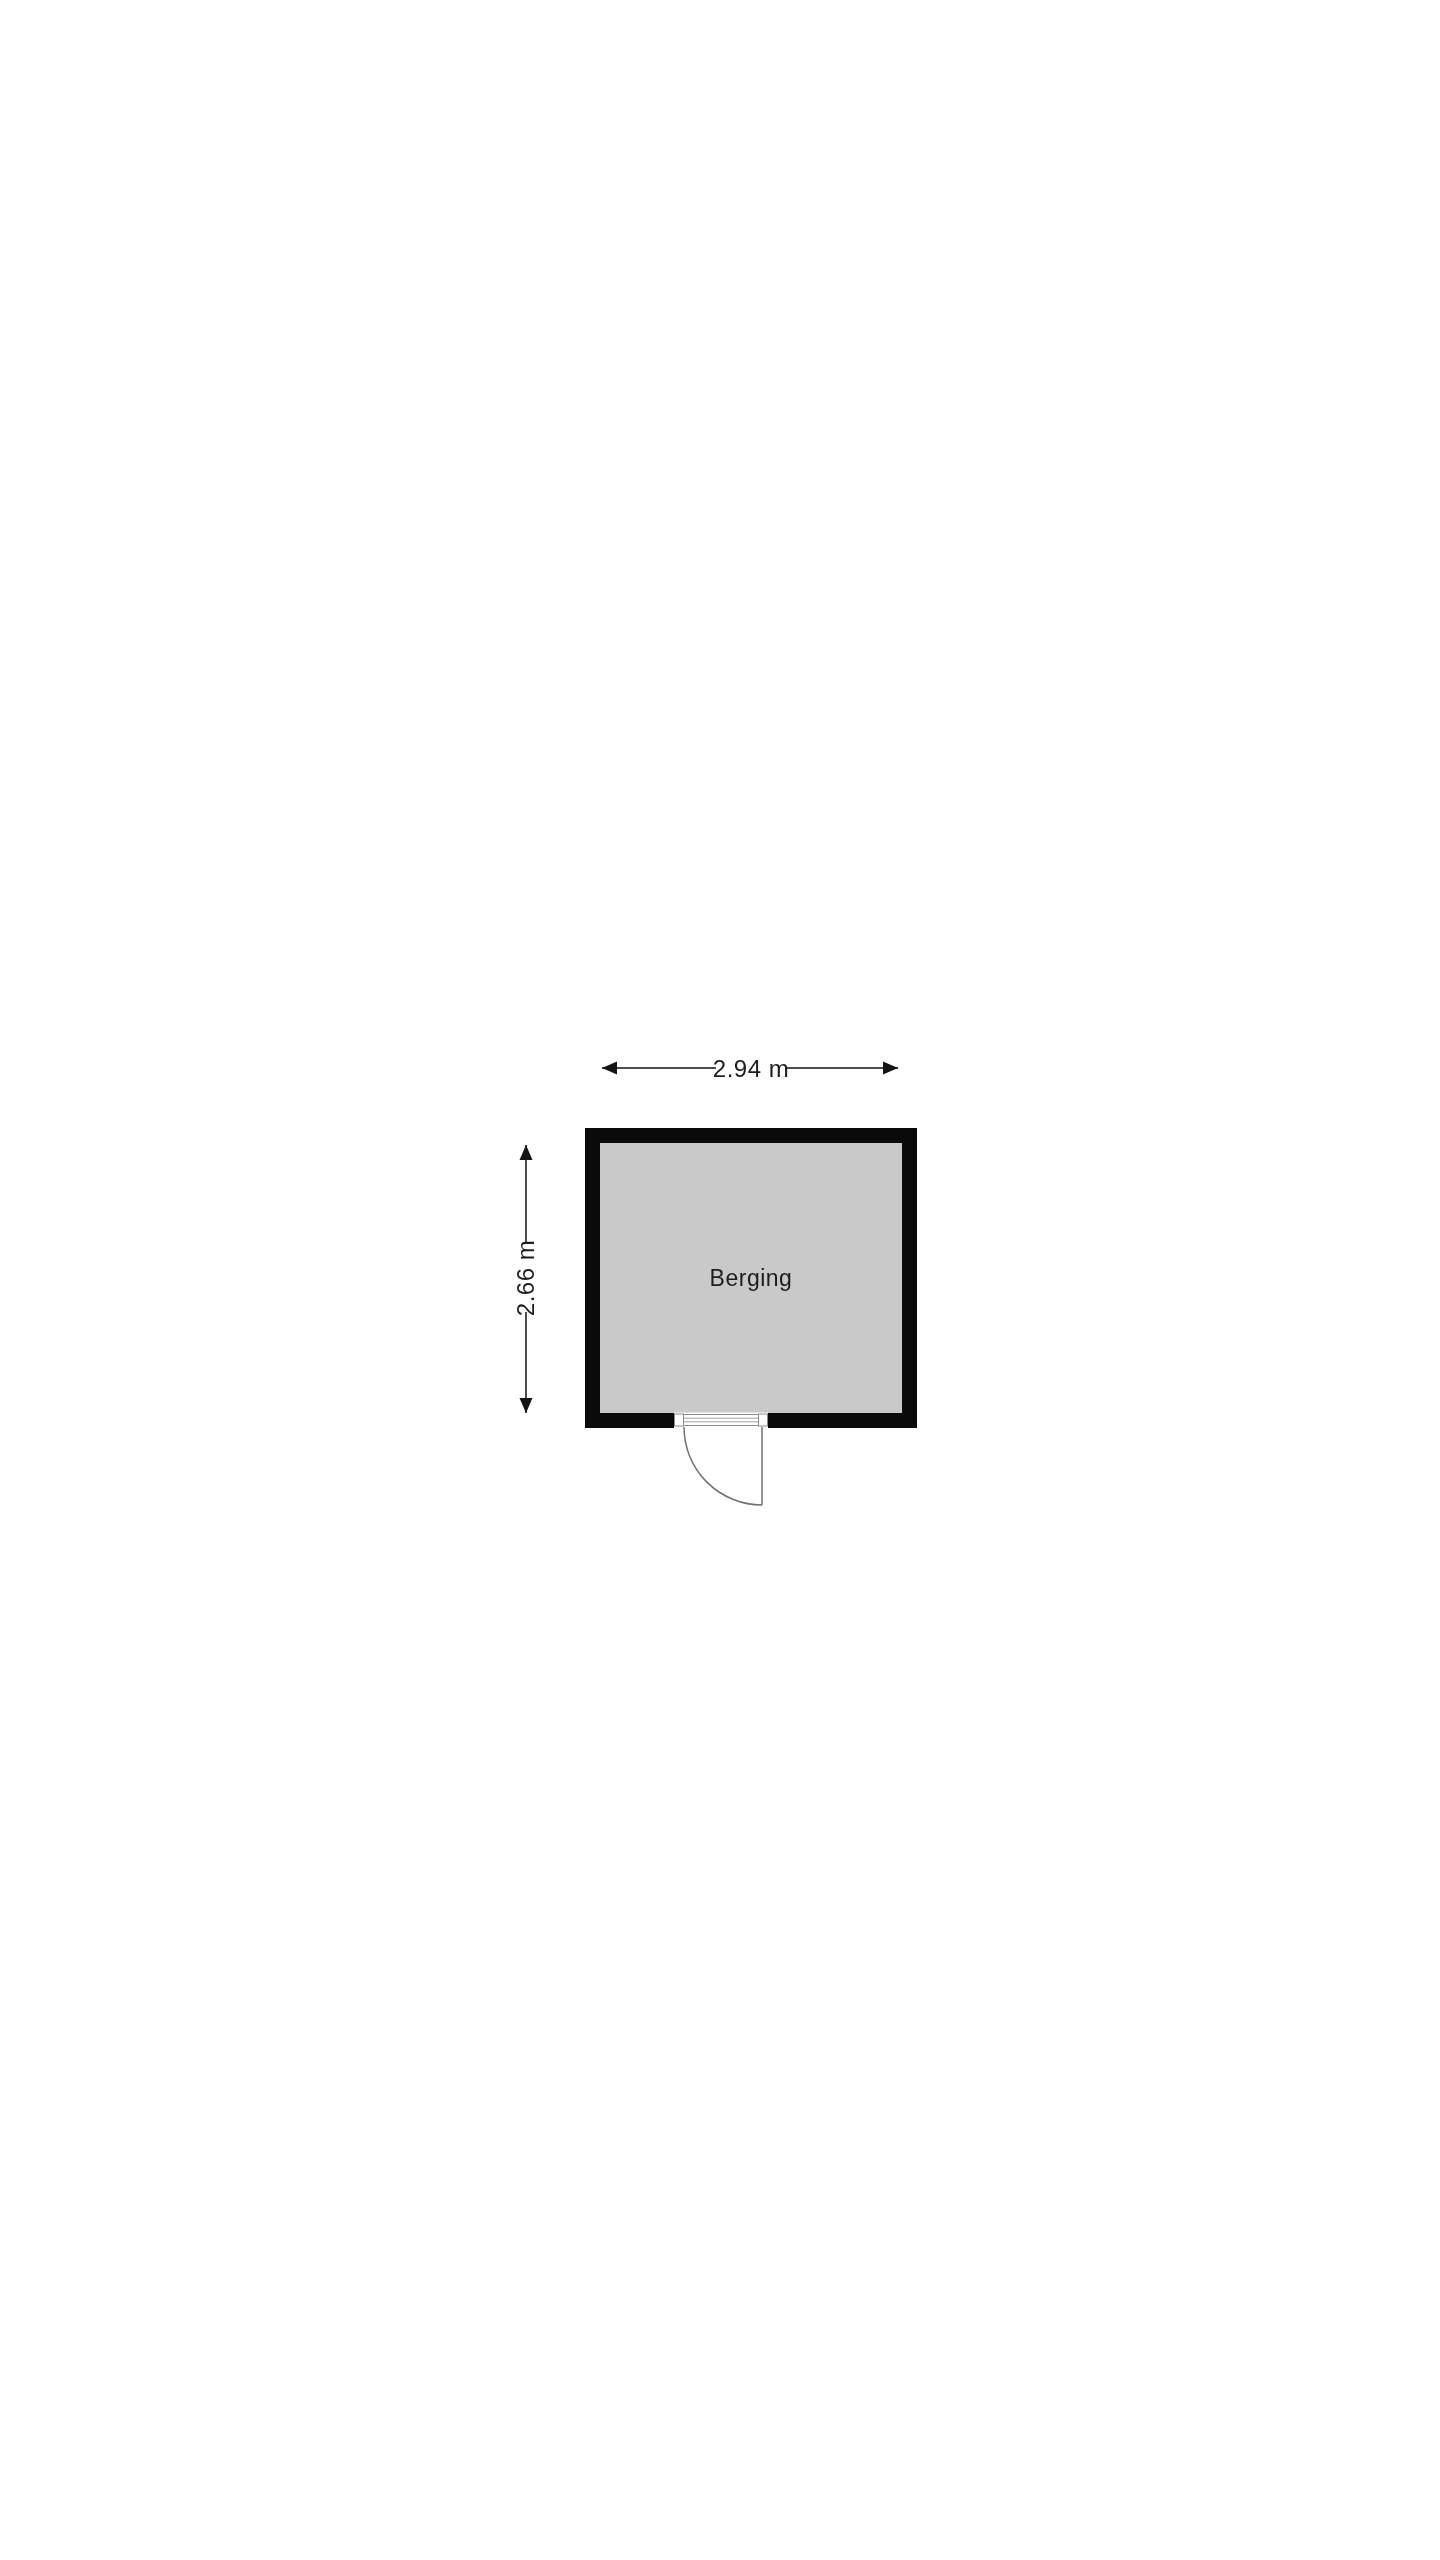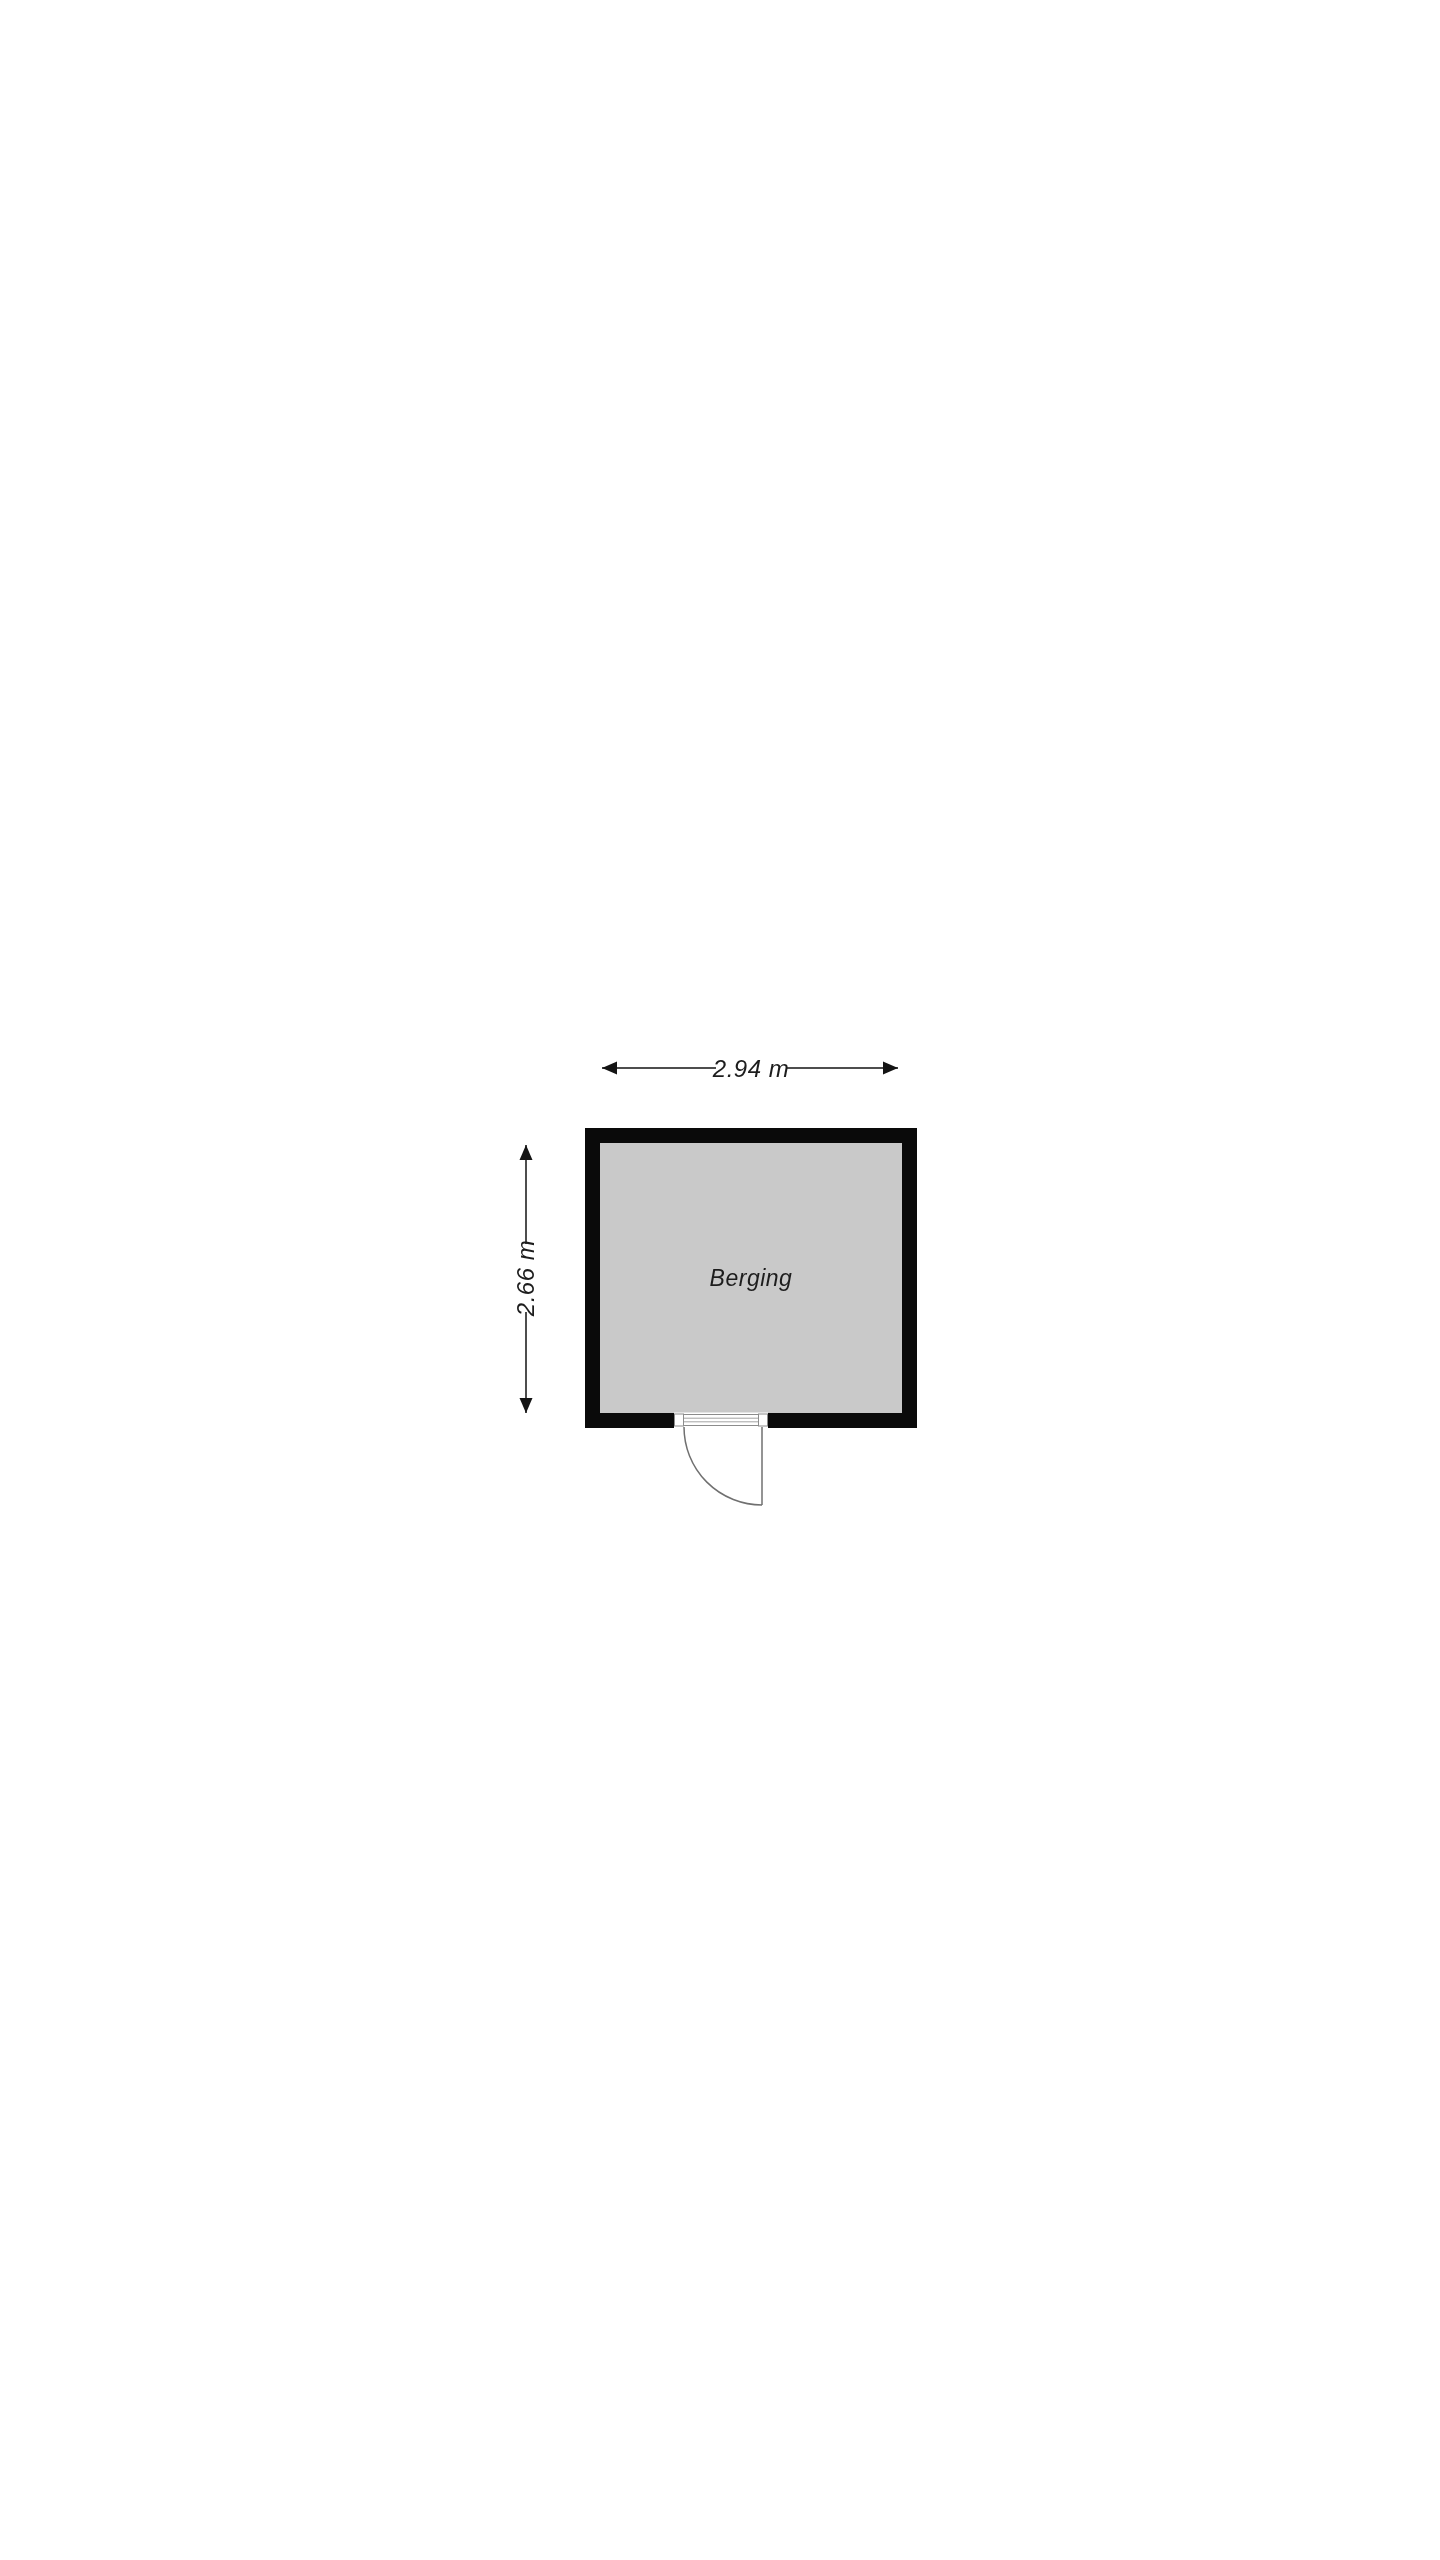--- a/index.html
+++ b/index.html
@@ -3,21 +3,20 @@
 <meta charset="utf-8">
 <style>
   html, body { margin: 0; padding: 0; }
   body { background: #ffffff; }
   .page {
     position: relative;
     width: 1440px;
     height: 2340px;
     overflow: hidden;
     font-family: "Liberation Sans", sans-serif;
-    font-style: italic;
   }
   svg { display: block; }
   text {
     font-family: "Liberation Sans", sans-serif;
     letter-spacing: 0.5px;
   }
   .dim-label { font-size: 24px; }
   .room-label { font-size: 23px; }
 </style>
 </head>

